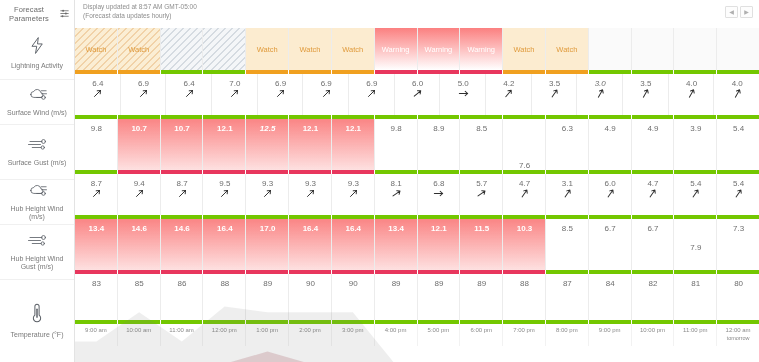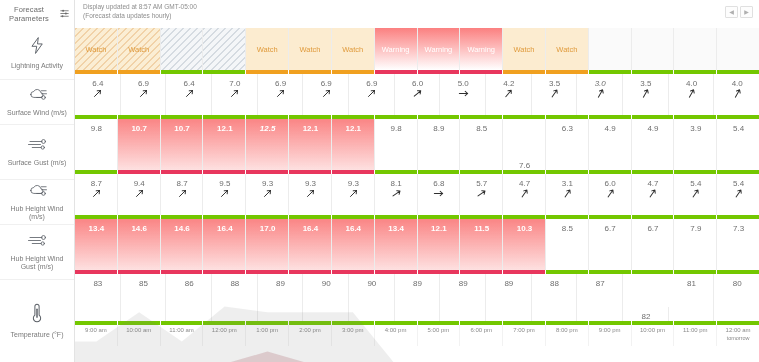--- a/index.html
+++ b/index.html
@@ -697,21 +697,21 @@
             </div>
             <div class="cell" style="background: transparent;">
               <div class="val">8.5</div>
             </div>
             <div class="cell" style="background: transparent;">
               <div class="val">6.7</div>
             </div>
             <div class="cell" style="background: transparent;">
               <div class="val">6.7</div>
             </div>
-            <div class="cell" style="background: transparent;">
+            <div class="cell" style="background: transparent; justify-content: center;">
               <div class="val">7.9</div>
             </div>
             <div class="cell" style="background: transparent;">
               <div class="val">7.3</div>
             </div>
           </div>
           <div class="statusbar">
             <div class="sbseg" style="background: rgb(232, 54, 93);"></div>
             <div class="sbseg" style="background: rgb(232, 54, 93);"></div>
             <div class="sbseg" style="background: rgb(232, 54, 93);"></div>
@@ -766,21 +766,24 @@
             </div>
             <div class="cell" style="background: transparent;">
               <div class="val">89</div>
             </div>
             <div class="cell" style="background: transparent;">
               <div class="val">88</div>
             </div>
             <div class="cell" style="background: transparent;">
               <div class="val">87</div>
             </div>
-            <div class="cell" style="background: transparent; margin-top: 33px;">
+            <div class="cell" style="background: transparent;">
+              <div class="val">84</div>
+            </div>
+            <div class="cell" style="background: transparent;">
               <div class="val">82</div>
             </div>
             <div class="cell" style="background: transparent; align-items: center;">
               <div class="val">81</div>
             </div>
             <div class="cell" style="background: transparent;">
               <div class="val">80</div>
             </div>
           </div>
           <div class="statusbar">

